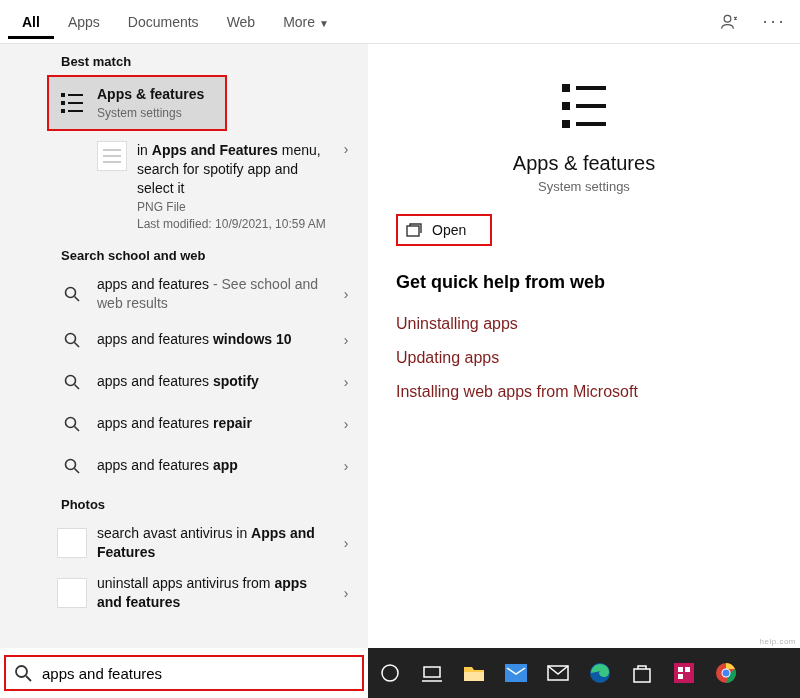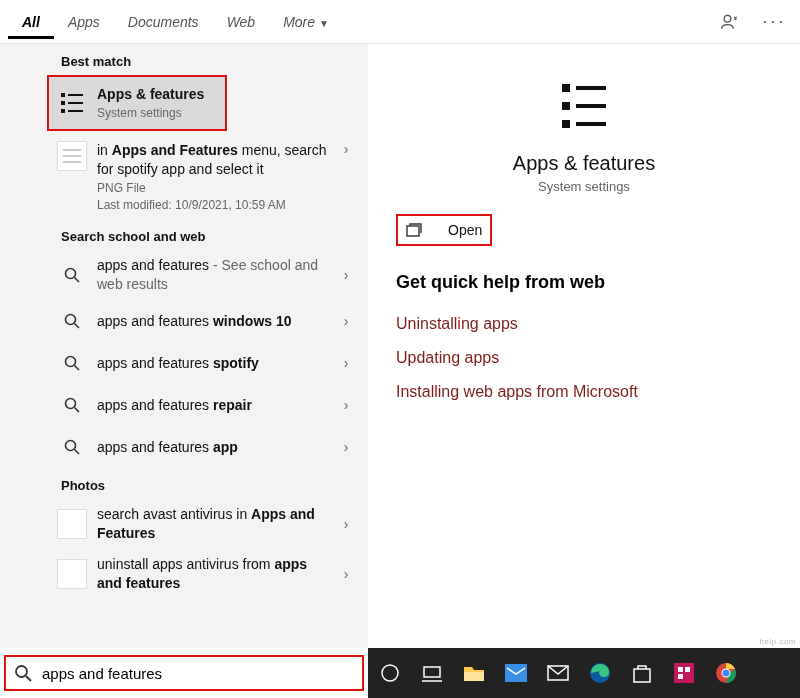--- a/index.html
+++ b/index.html
@@ -1,18 +1,18 @@
 <!DOCTYPE html>
 <html><head>
 <meta charset="utf-8">
 <style>
   * { box-sizing: border-box; font-family: "Segoe UI", Arial, sans-serif; }
   body { margin: 0; width: 800px; height: 698px; background: #fff; overflow: hidden; position: relative; }
   .tabs { display: flex; align-items: center; height: 44px; padding: 0 8px; border-bottom: 1px solid #e5e5e5; }
-  .tab { padding: 10px 14px 9px; font-size: 14px; color: #555; cursor: pointer; font-style: italic; }
+  .tab { padding: 10px 14px 9px; font-size: 14px; color: #555; cursor: pointer; }
   .tab.active { color: #000; font-weight: 600; border-bottom: 3px solid #000; padding-bottom: 6px; }
   .tab .chev { font-size: 10px; margin-left: 4px; }
   .tabspacer { flex: 1; }
   .topicon { width: 36px; text-align: center; color: #555; font-size: 18px; }
   .ellipsis { letter-spacing: 2px; }
   .main { display: flex; height: 604px; }
   .left { width: 368px; background: #f3f3f3; overflow: hidden; position: relative; padding-left: 47px; }
   .right { flex: 1; background: #fff; padding: 16px 28px 0 28px; }
   .section-heading { font-size: 13px; font-weight: 600; color: #111; padding: 10px 14px 6px; }
   .row { display: flex; align-items: center; padding: 6px 14px 6px 10px; gap: 10px; }
@@ -20,21 +20,21 @@
   .row .body { flex: 1; font-size: 14px; color: #111; line-height: 1.35; }
   .row .body .sub { font-size: 12px; color: #666; margin-top: 1px; }
   .row .chev { color: #666; font-size: 14px; width: 16px; text-align: center; }
   .selected { background: #d9d9d9; }
   .redbox { outline: 2px solid #d11; outline-offset: -2px; }
   .thumb { width: 30px; height: 30px; background: #fff; border: 1px solid #ddd; flex-shrink: 0; display:flex; align-items:center; justify-content:center; }
   .thumb .bar { width: 18px; height: 2px; background: #ccc; margin: 2px 0; }
   .preview { display: flex; flex-direction: column; align-items: center; padding: 14px 0 20px; }
   .preview-title { font-size: 20px; color: #111; margin-top: 14px; }
   .preview-sub { font-size: 13px; color: #666; margin-top: 4px; }
-  .open-row { display: flex; align-items: center; gap: 26px; padding: 8px 10px; width: 96px; }
+  .open-row { display: flex; align-items: center; gap: 10px; padding: 8px 10px; width: 96px; }
   .open-row .oicon { font-size: 14px; color: #333; }
   .open-row .olabel { font-size: 14px; color: #111; }
   .quick-title { font-size: 18px; font-weight: 600; margin-top: 26px; margin-bottom: 14px; }
   .quick-item { font-size: 16px; color: #7f1d1d; padding: 8px 0; }
   .searchbar { position: absolute; left: 0; bottom: 0; height: 50px; width: 368px; display: flex; align-items: center; background: #fff; }
   .searchbox { flex: 1; height: 36px; border: 2px solid #333; display: flex; align-items: center; padding: 0 8px; margin: 0 4px; }
   .searchbox input { border: none; outline: none; font-size: 15px; flex: 1; background: transparent; }
   .taskbar { position: absolute; left: 368px; bottom: 0; right: 0; height: 50px; background: #222; display: flex; align-items: center; padding: 0 10px; gap: 18px; }
   .tb-icon { width: 24px; height: 24px; display: flex; align-items: center; justify-content: center; }
   .watermark { position: absolute; right: 4px; bottom: 52px; font-size: 8px; color: #b8b8b8; letter-spacing: 0.5px; }
@@ -76,21 +76,21 @@
             <rect x="2" y="19" width="4" height="4"></rect>
             <rect x="9" y="20" width="15" height="2"></rect>
           </svg>
       </div>
       <div class="body">
         <div style="font-weight:600;">Apps &amp; features</div>
         <div class="sub">System settings</div>
       </div>
     </div>
 
-    <div class="row" style="align-items:flex-start;padding-top:10px;">
+    <div class="row" style="align-items:flex-start;padding-top:10px;margin-left:40px;">
       <div class="thumb" style="flex-direction:column;">
         <div class="bar"></div>
           <div class="bar"></div>
           <div class="bar"></div>
       </div>
       <div class="body">
         <div><span>in </span><b>Apps and Features</b><span> menu, search for spotify app and select it</span></div>
         <div class="sub">PNG File</div>
         <div class="sub">Last modified: 10/9/2021, 10:59 AM</div>
       </div>

